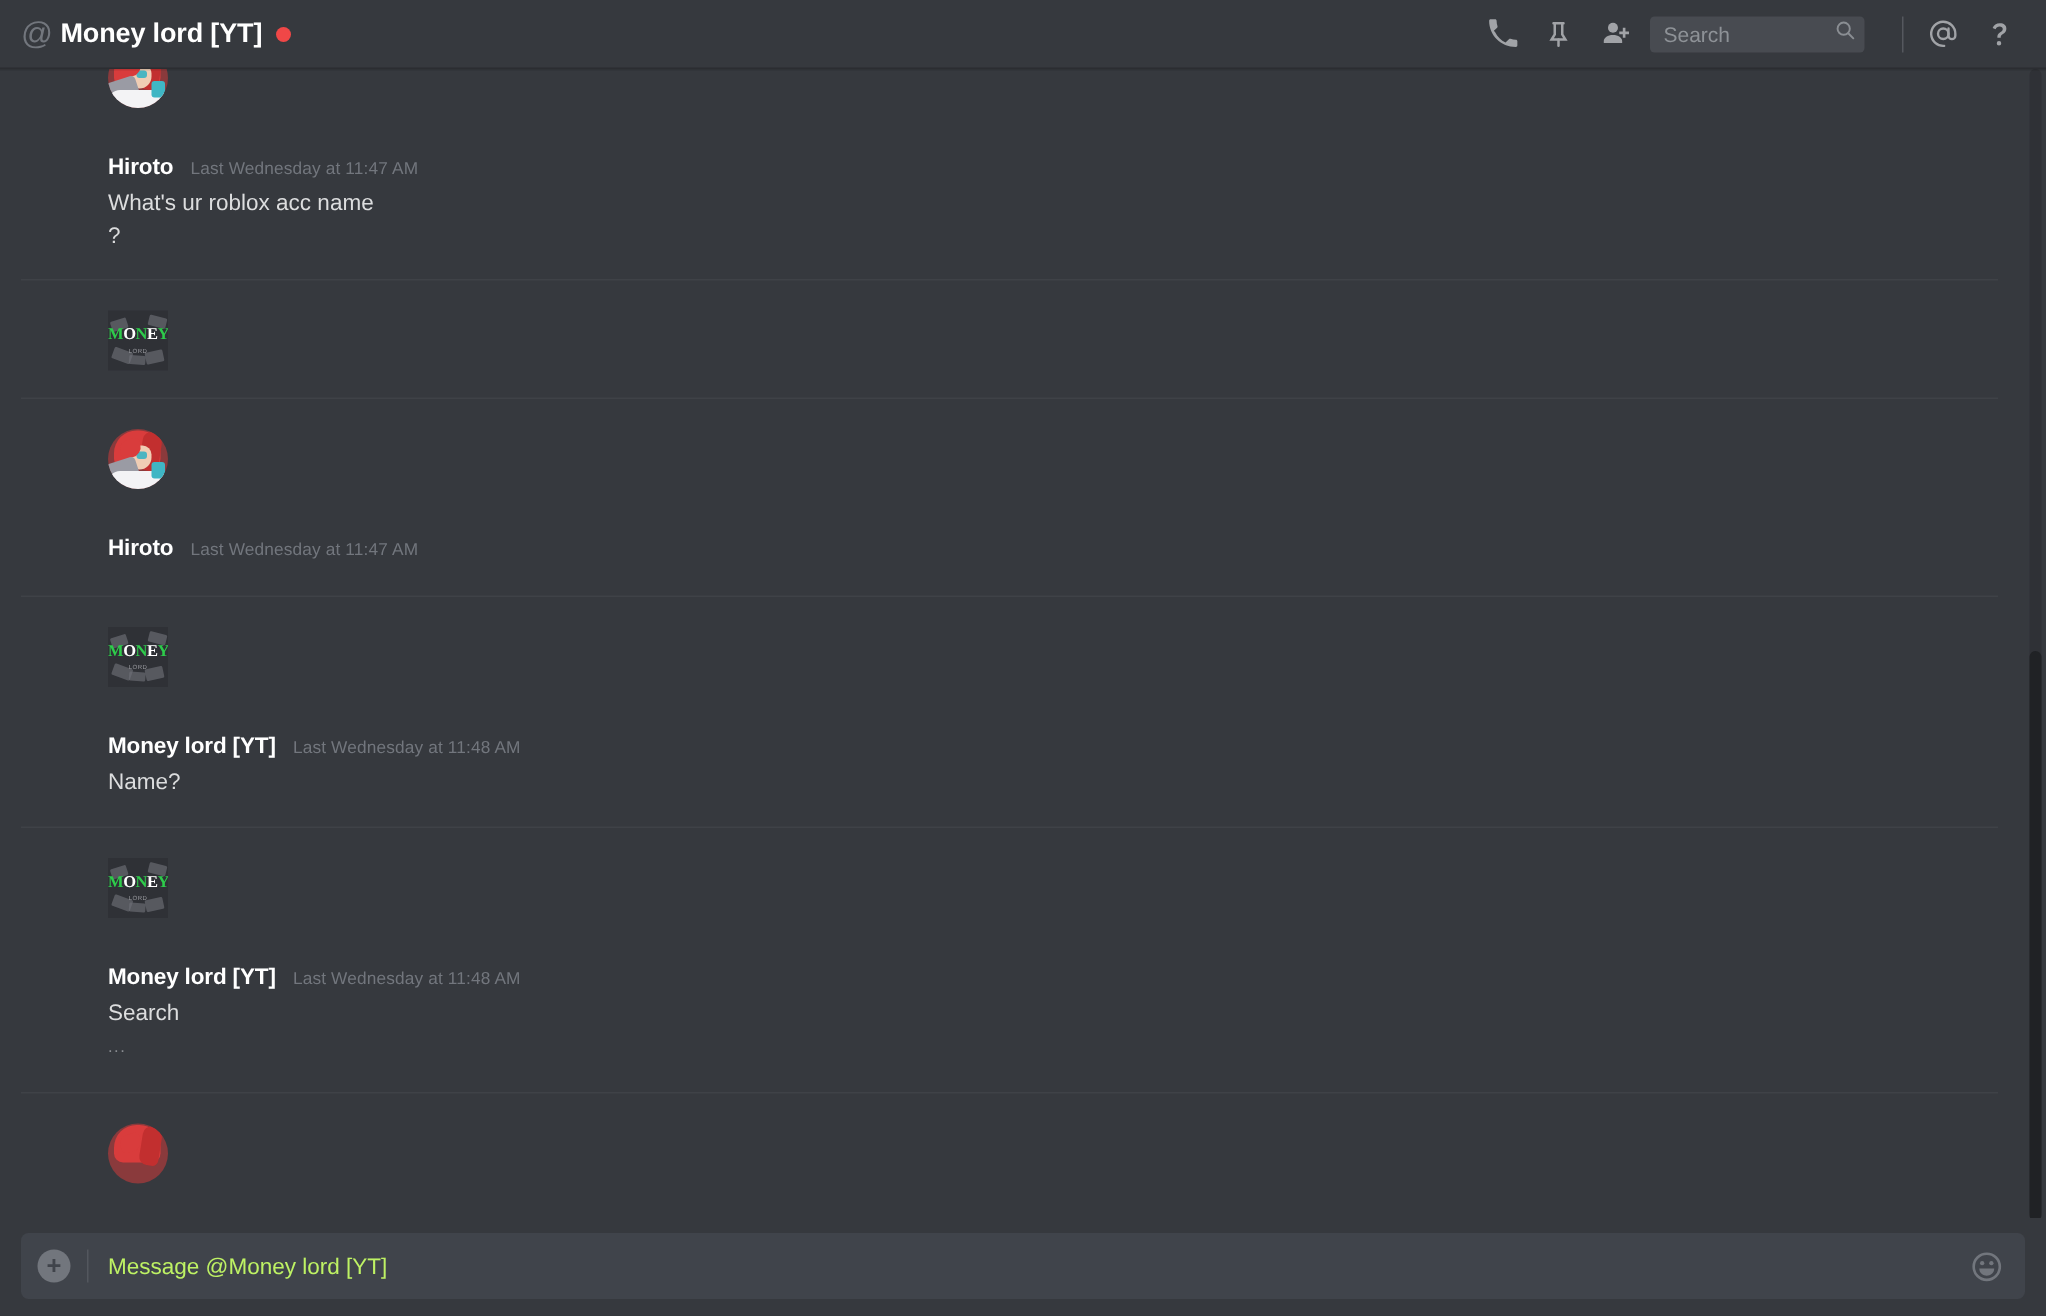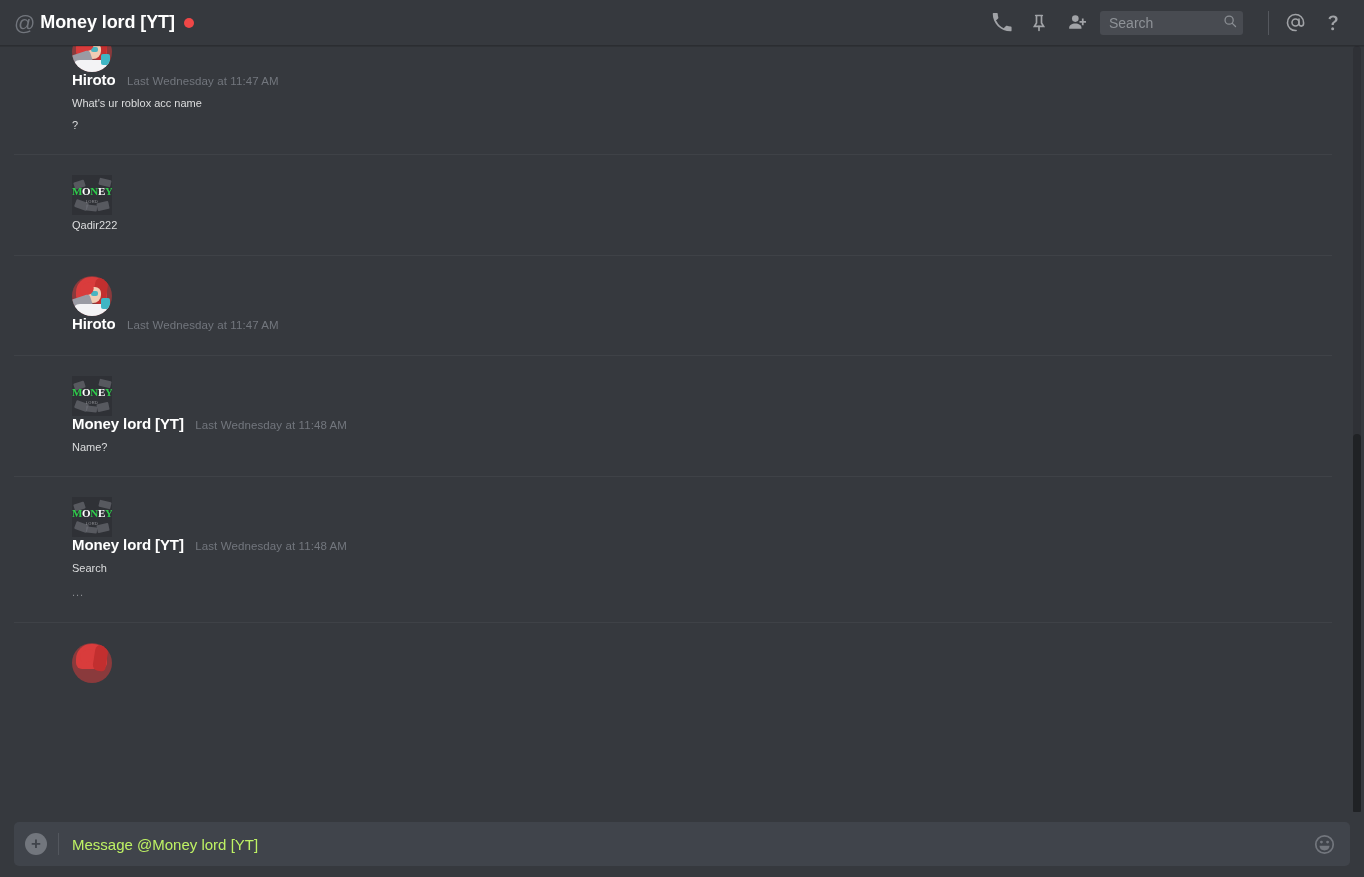--- a/index.html
+++ b/index.html
@@ -240,37 +240,38 @@
     text-align: center;
     font-size: 4px;
     color: #9a9ba0;
     letter-spacing: 0.3px;
   }
 
   .msg-head {
     line-height: 16px;
     margin-bottom: 4px;
     white-space: nowrap;
+    margin-top: 32px;
   }
   .author {
     color: #ffffff;
     font-size: 15px;
     font-weight: bold;
     letter-spacing: -0.1px;
   }
   .timestamp {
     color: #72767d;
     font-size: 11.5px;
     margin-left: 7px;
     font-weight: 400;
     letter-spacing: 0.1px;
   }
   .msg-line {
     color: #dcddde;
-    font-size: 11px;
+    font-size: 15px;
     line-height: 21.5px;
     white-space: pre-wrap;
     word-wrap: break-word;
   }
   .msg-line.ellipsis {
     color: #8a8d92;
     font-size: 11px;
     line-height: 24px;
     letter-spacing: 1px;
   }
@@ -450,21 +451,20 @@
             <div class="bill" style="left:2px;top:6px;width:11px;height:7px;transform:rotate(-18deg)"></div>
             <div class="bill" style="left:27px;top:4px;width:12px;height:7px;transform:rotate(14deg)"></div>
             <div class="bill" style="left:3px;top:26px;width:13px;height:8px;transform:rotate(20deg)"></div>
             <div class="bill" style="left:25px;top:27px;width:12px;height:8px;transform:rotate(-12deg)"></div>
             <div class="bill" style="left:14px;top:30px;width:11px;height:6px;transform:rotate(5deg)"></div>
             <div class="mtext">
               <span class="g">M</span><span class="w">O</span><span class="g">N</span><span class="w">E</span><span class="g">Y</span>
             </div>
             <div class="sub">LORD</div>
           </div>
-          <div class="msg-line">Qadir222</div>
         </div>
       </div>
 
       <div class="msg-group">
         <div class="msg-inner">
           <div class="avatar circle av-hiroto">
             <div class="hair"></div>
               <div class="hair2"></div>
               <div class="face"></div>
             <div class="eye"></div>

